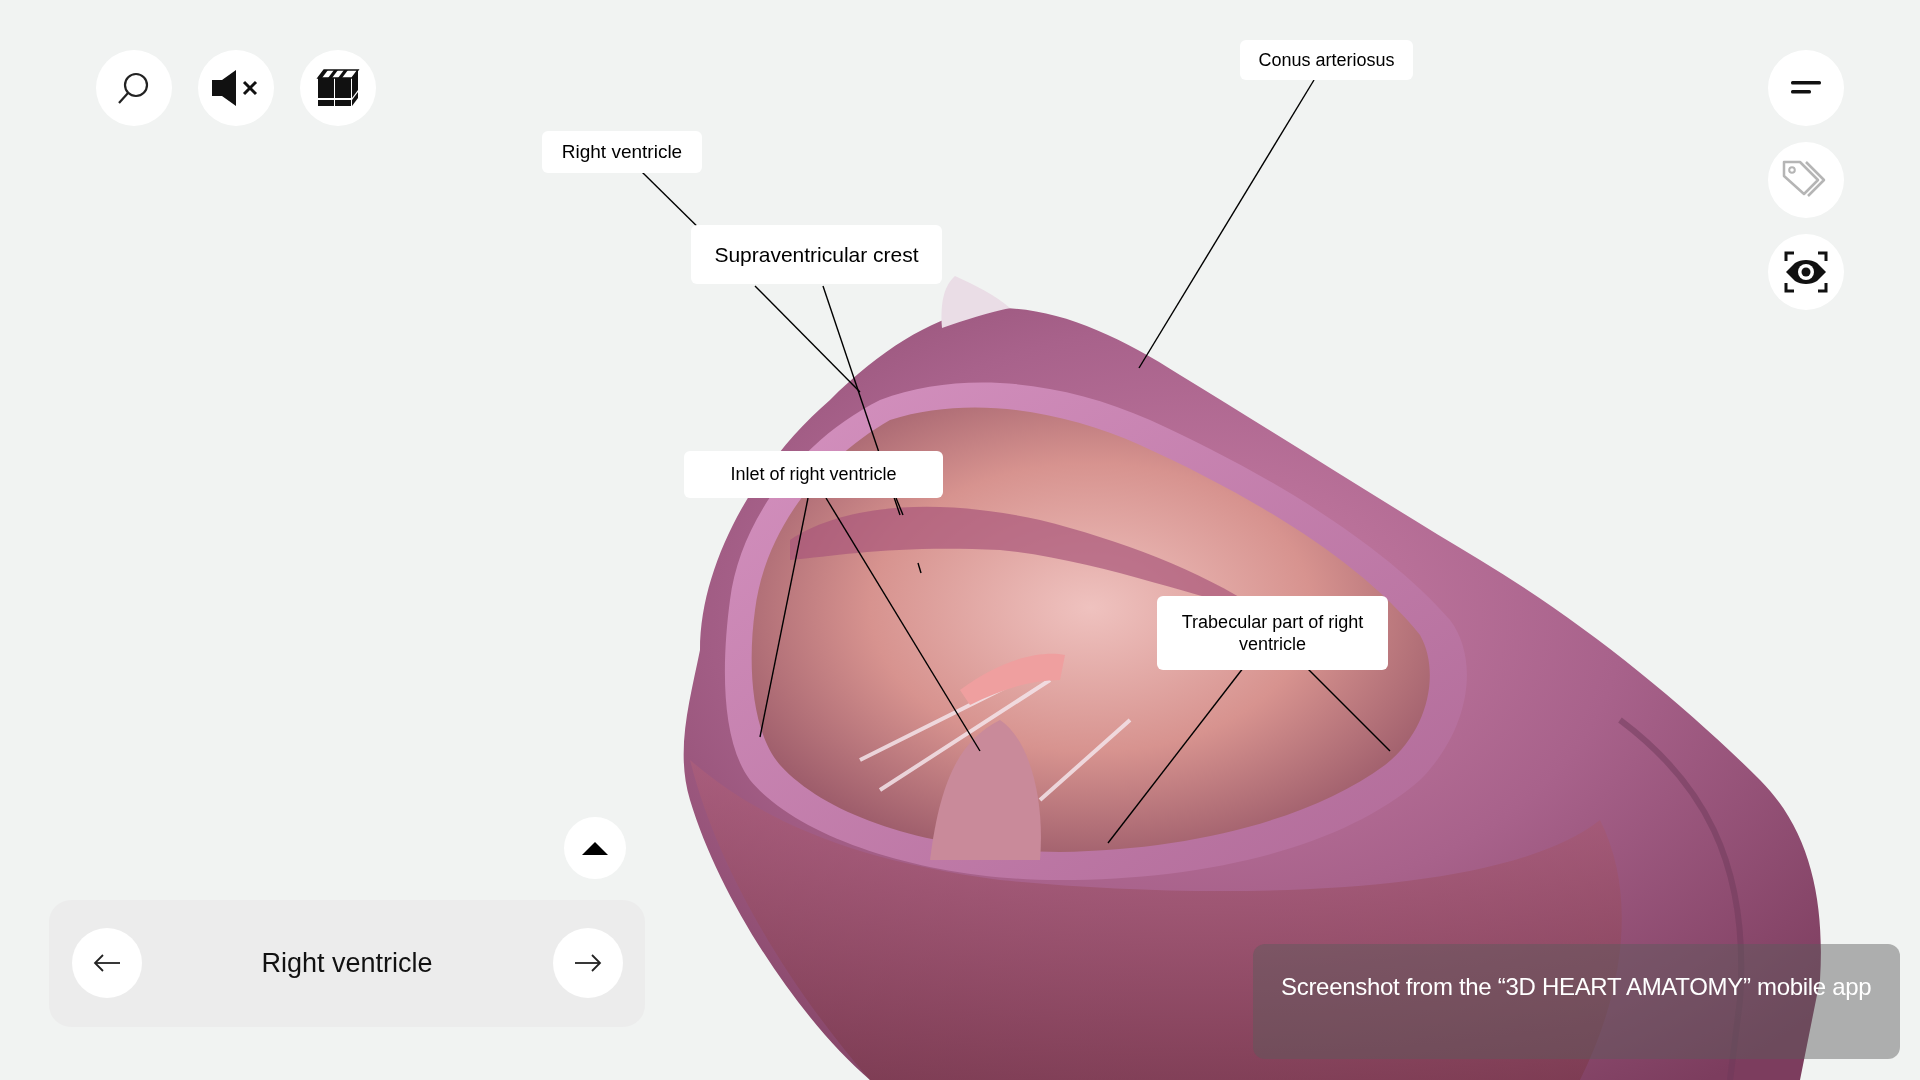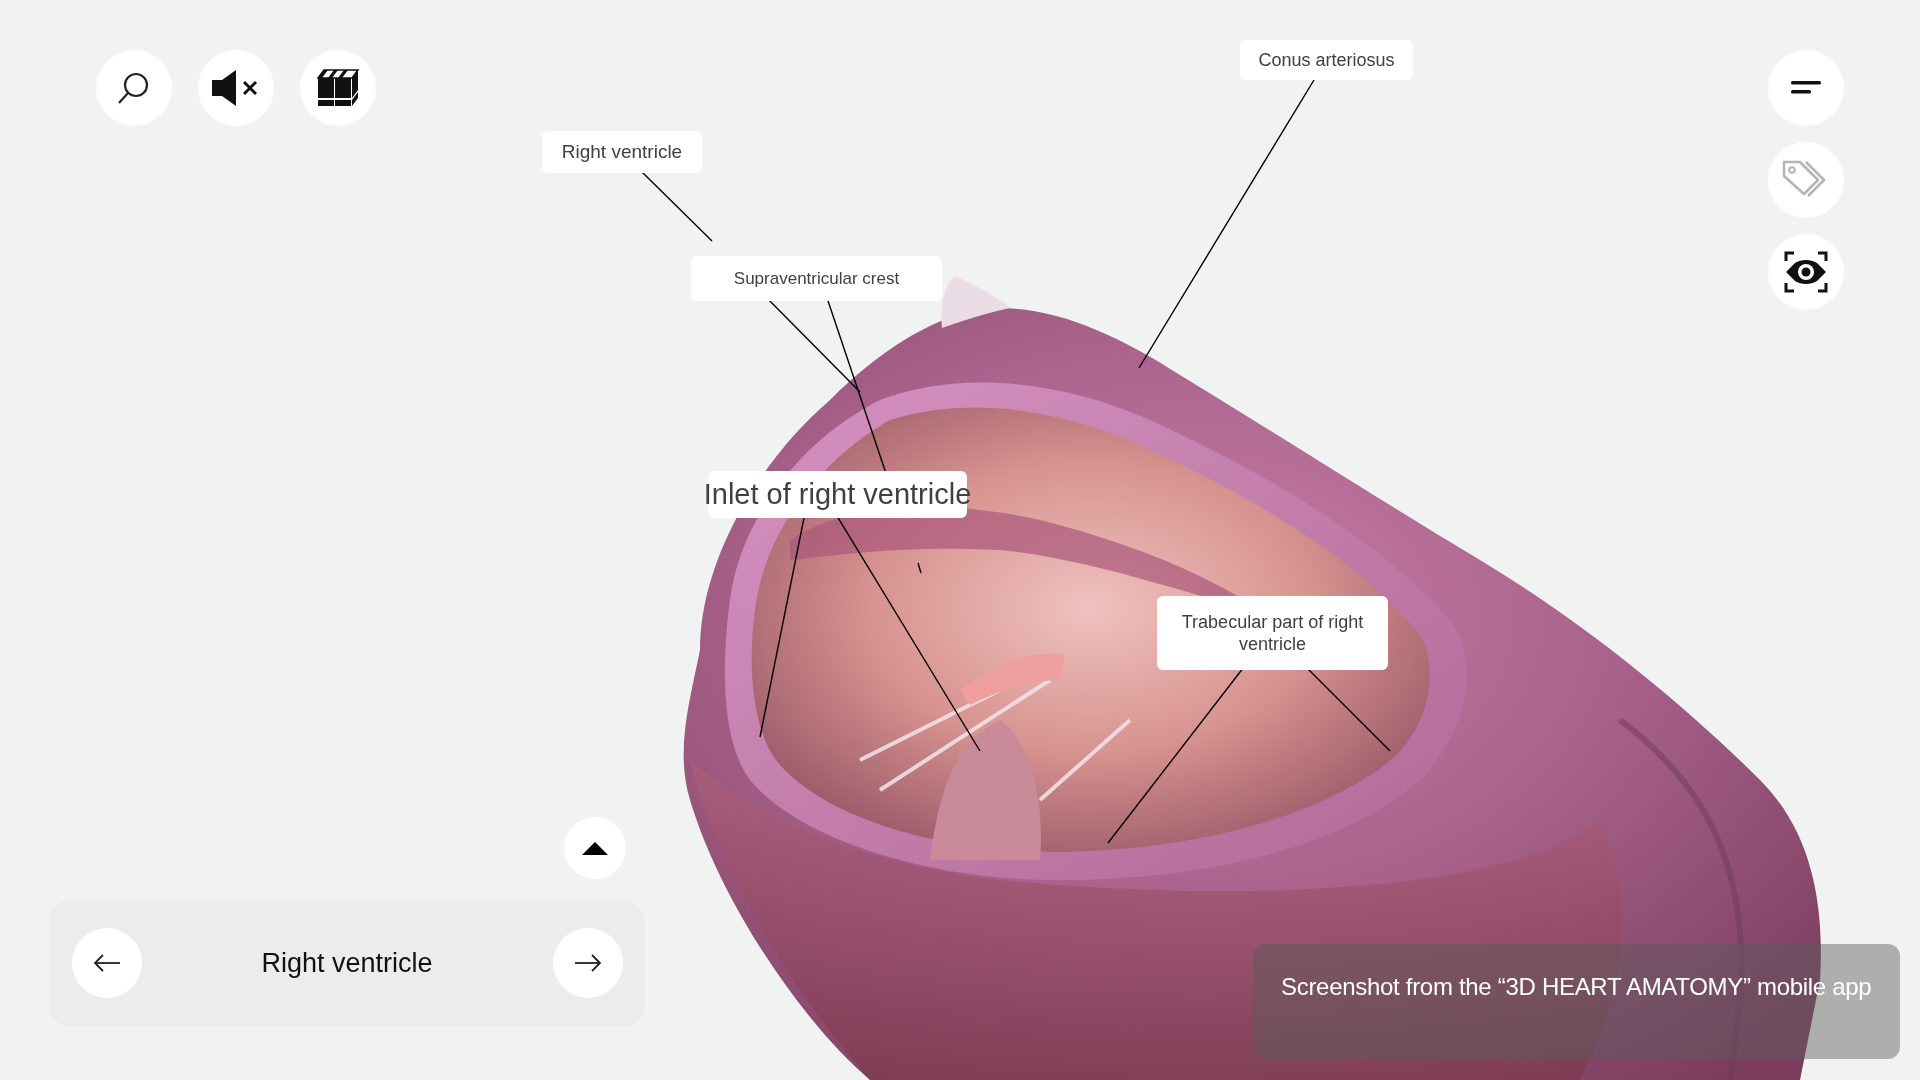--- a/index.html
+++ b/index.html
@@ -10,21 +10,21 @@
   }
   .scene { position: absolute; left: 0; top: 0; width: 1920px; height: 1080px; }
   .round-btn {
     position: absolute; width: 76px; height: 76px; border-radius: 50%;
     background: #ffffff; display: flex; align-items: center; justify-content: center;
     cursor: pointer;
   }
   .round-btn svg { display: block; }
   .label {
     position: absolute; background: #ffffff; border-radius: 6px;
-    color: #404040; text-align: center; white-space: nowrap;
+    color: #000000; text-align: center; white-space: nowrap;
     box-sizing: border-box; display: flex; align-items: center; justify-content: center;
     cursor: pointer;
   }
   .nav-panel {
     position: absolute; left: 49px; top: 900px; width: 596px; height: 127px;
     background: #ececec; border-radius: 22px;
   }
   .nav-btn {
     position: absolute; width: 70px; height: 70px; border-radius: 50%; background: #fff;
     display: flex; align-items: center; justify-content: center; cursor: pointer;
@@ -145,23 +145,23 @@
 <div class="round-btn" style="left:1768px; top:234px;">
   <svg width="46" height="46" viewBox="0 0 46 46">
     <path d="M 3 12 L 3 4 L 11 4 M 35 4 L 43 4 L 43 12 M 43 34 L 43 42 L 35 42 M 11 42 L 3 42 L 3 34" stroke="#111" stroke-width="3" fill="none"></path>
     <path d="M 3 23 L 12 14 C 18 10 28 10 34 14 L 43 23 L 34 32 C 28 36 18 36 12 32 Z" fill="#111"></path>
     <circle cx="23" cy="23" r="8" fill="#fff"></circle>
     <circle cx="23" cy="23" r="4.5" fill="#111"></circle>
   </svg>
 </div>
 
 <div class="label" style="left:542px; top:131px; width:160px; height:42px; font-size:19px;">Right ventricle</div>
-<div class="label" style="left:691px; top:256px; width:251px; height:45px; font-size:17px;">Supraventricular crest</div>
+<div class="label" style="left:691px; top:225px; width:251px; height:59px; font-size:21px;">Supraventricular crest</div>
 <div class="label" style="left:1240px; top:40px; width:173px; height:40px; font-size:18px;">Conus arteriosus</div>
-<div class="label" style="left:684px; top:471px; width:259px; height:47px; font-size:29px;margin-left:24px;">Inlet of right ventricle</div>
+<div class="label" style="left:684px; top:451px; width:259px; height:47px; font-size:18px;">Inlet of right ventricle</div>
 <div class="label" style="left:1157px; top:596px; width:231px; height:74px; font-size:18px; white-space:normal; line-height:22px; padding:0 10px;">Trabecular part of right ventricle</div>
 
 <div class="up-btn">
   <svg width="30" height="18" viewBox="0 0 30 18">
     <path d="M 2 16 L 15 3 L 28 16 Z" fill="#000"></path>
   </svg>
 </div>
 
 <div class="nav-panel">
   <div class="nav-title">Right ventricle</div>

